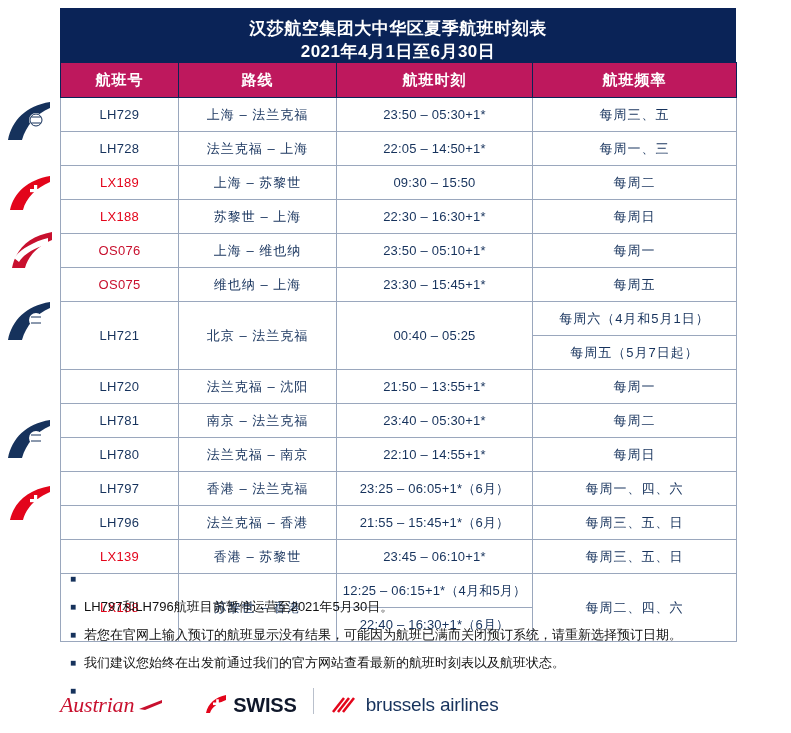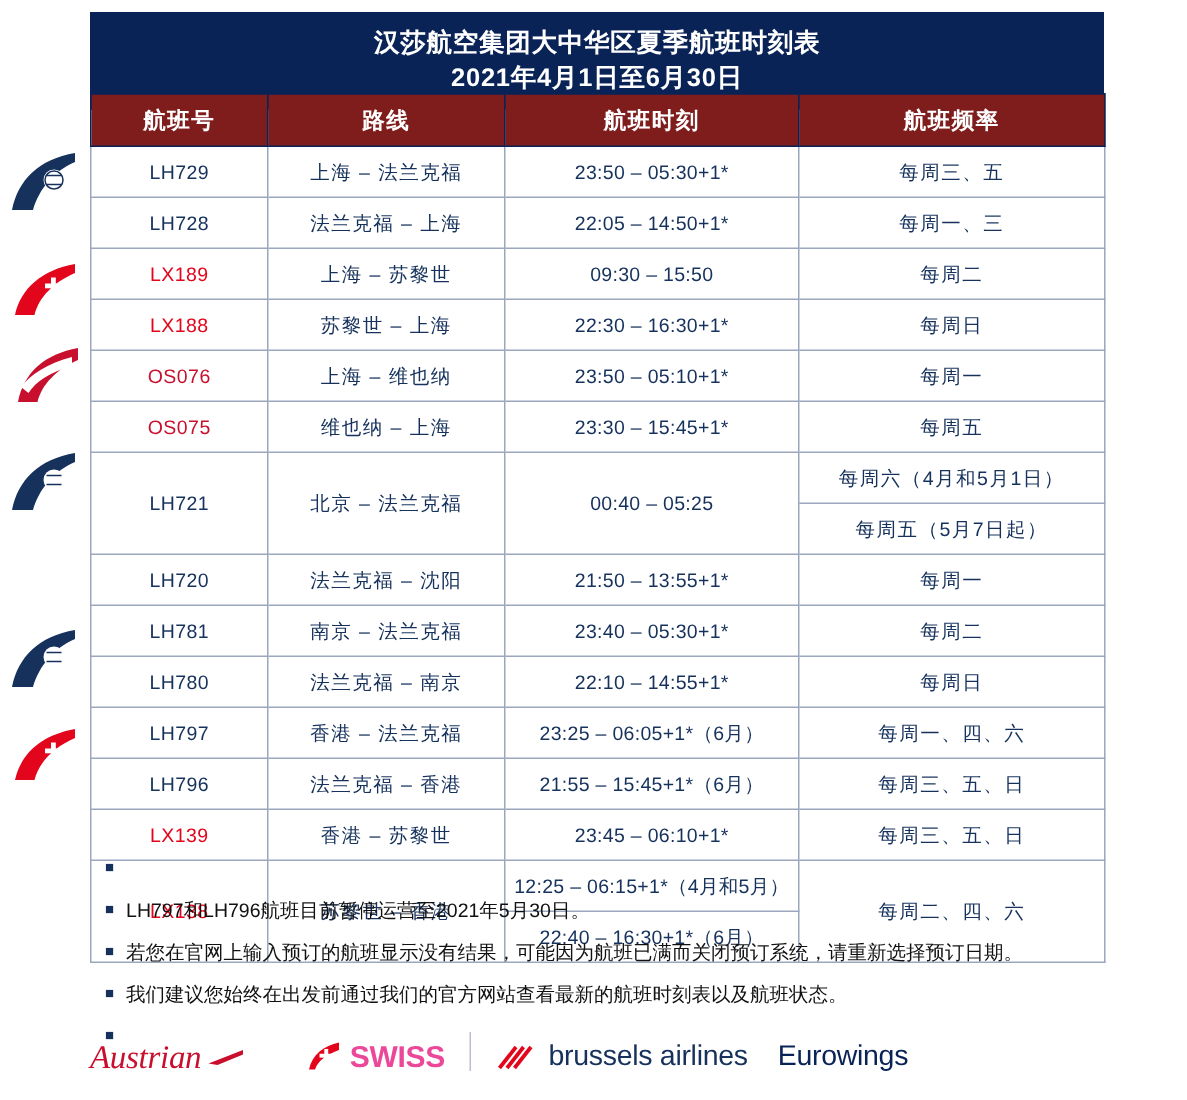--- a/index.html
+++ b/index.html
@@ -47,21 +47,21 @@
     left: 60px;
     top: 62px;
     width: 676px;
   }
   table.sched {
     border-collapse: collapse;
     width: 676px;
     table-layout: fixed;
   }
   table.sched th {
-    background: #7f1d1d;
+    background: #be185d;
     color: #ffffff;
     font-size: 15px;
     font-weight: bold;
     height: 32px;
     border: 1px solid #0a2357;
     letter-spacing: 1px;
   }
   table.sched td {
     border: 1px solid #9aa7bd;
     font-size: 13px;
@@ -138,21 +138,21 @@
     display: flex;
     align-items: center;
     height: 34px;
   }
   .logo-text {
     font-size: 19px;
     letter-spacing: -0.2px;
   }
   .austrian { color: #c8102e; font-family: "Liberation Serif", serif; font-style: italic; font-size: 22px; }
   .lufthansa-txt { color: #16325c; font-weight: bold; font-size: 20px; margin-left: 6px; }
-  .swiss-txt { color: #ec4899; font-weight: bold; font-size: 20px; margin-left: 5px; }
+  .swiss-txt { color: #0f172a; font-weight: bold; font-size: 20px; margin-left: 5px; }
   .brussels-txt { color: #16325c; font-size: 19px; margin-left: 6px; }
   .eurowings-txt { color: #0a2357; font-size: 19px; }
   .divider {
     width: 1px;
     height: 26px;
     background: #b9c0cc;
     margin: 0 16px;
   }
   .sp { width: 20px; }
 </style>
@@ -371,18 +371,15 @@
     <div class="divider"></div>
     <div class="logo">
       <svg width="30" height="22" viewBox="0 0 30 22">
         <path d="M3 18 L14 4" stroke="#e3051b" stroke-width="2.5"></path>
         <path d="M8 18 L19 4" stroke="#e3051b" stroke-width="2.5"></path>
         <path d="M13 18 L24 4" stroke="#e3051b" stroke-width="2.5"></path>
       </svg>
       <span class="logo-text brussels-txt">brussels airlines</span>
     </div>
     <div class="sp"></div>
-    <div class="logo">
-      <span class="logo-text eurowings-txt">Eurowings</span>
-    </div>
   </div>
 
 </div>
 
 </body></html>

